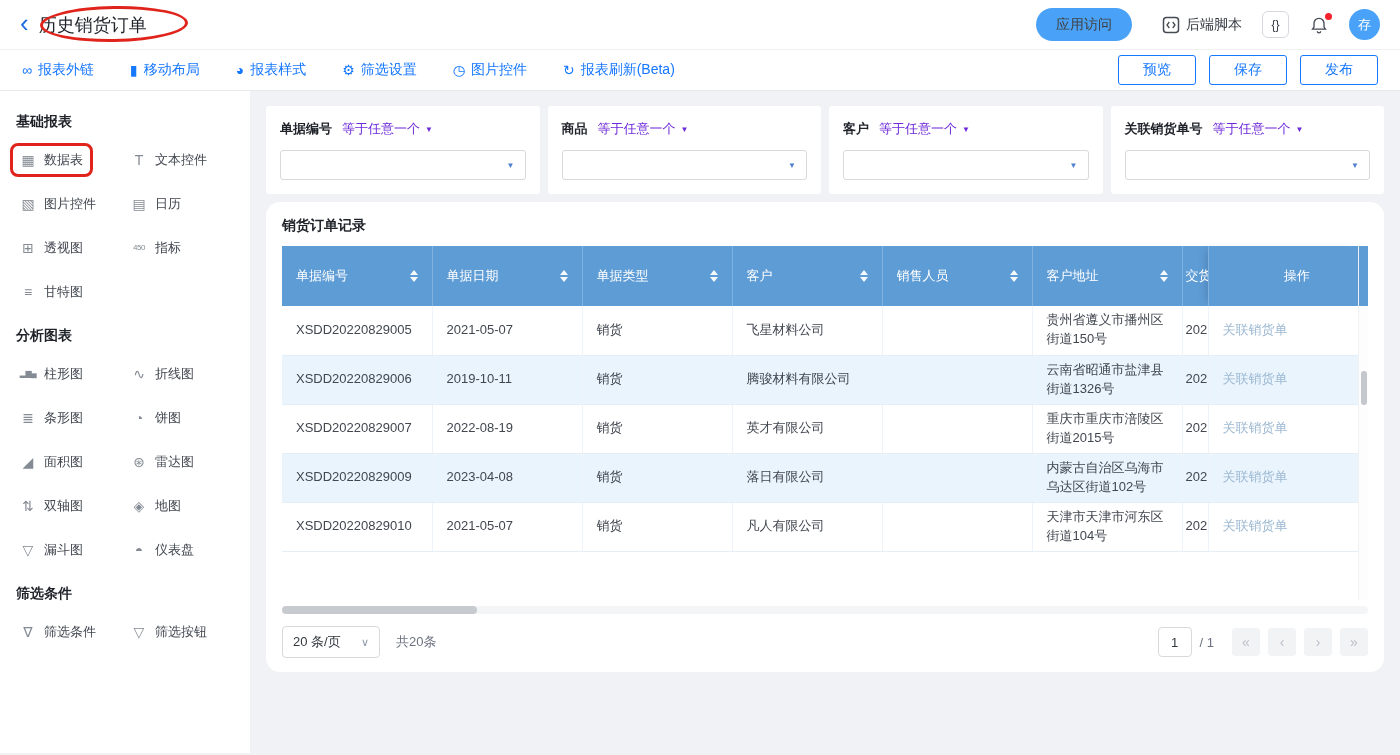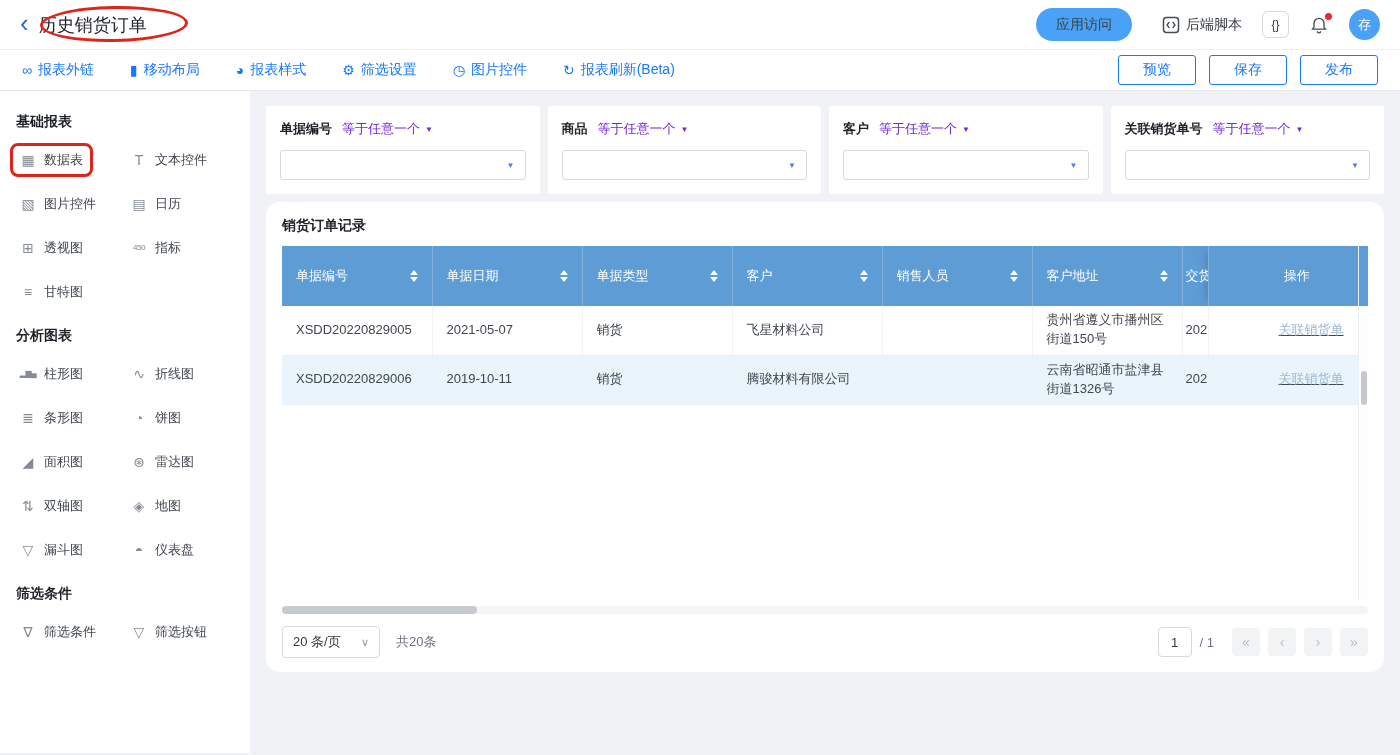--- a/index.html
+++ b/index.html
@@ -73,21 +73,21 @@
   .sort { display:inline-flex; flex-direction:column; gap:2px; margin-left:8px; flex-shrink:0; cursor:pointer; }
   .sort i { display:block; width:0; height:0; border-left:4px solid transparent; border-right:4px solid transparent; }
   .sort .up { border-bottom:5px solid rgba(255,255,255,0.95); }
   .sort .dn { border-top:5px solid rgba(255,255,255,0.95); }
   td { height:49px; font-size:13px; color:#41464f; padding:5px 14px; line-height:1.45;
     border-bottom:1px solid #e6eef6; border-right:1px solid #edf3f9; overflow:hidden; background:#fff; }
   tbody tr:nth-child(even) td { background:#e9f4fd; }
   th.col-cut, td.col-cut { padding-left:3px; padding-right:0; white-space:nowrap; }
   th.col-op { text-align:center; border-right:none;padding-left:41px; }
   th.col-op .th-inner { justify-content:center; }
-  td.col-op { text-align:right;text-decoration:underline; }
+  td.col-op { text-align:left; }
   th.col-op, td.col-op { box-shadow:-6px 0 8px -4px rgba(0,0,0,0.15); }
   .op-link { color:#9db9d2; cursor:pointer; }
 
   .vbar { position:absolute; top:0; right:0; width:10px; height:354px; background:#fdfdfd; border-left:1px solid #eef1f4; }
   .vbar-head { height:60px; background:#5e9cd6; }
   .vbar-thumb { position:absolute; top:125px; left:2px; width:6px; height:34px; background:#c4c8cd; border-radius:3px; cursor:pointer; }
 
   .hbar { height:8px; width:1086px; background:#f4f5f7; border-radius:4px; margin-top:6px; position:relative; }
   .hbar-thumb { position:absolute; left:0; top:0; height:8px; width:195px; background:#c7cacf; border-radius:4px; cursor:pointer; }
 
@@ -418,20 +418,50 @@
               <tr>
                 <td>XSDD20220829006</td>
                 <td>2019-10-11</td>
                 <td>销货</td>
                 <td>腾骏材料有限公司</td>
                 <td></td>
                 <td>云南省昭通市盐津县街道1326号</td>
                 <td class="col-cut">202</td>
                 <td class="col-op"><span class="op-link">关联销货单</span></td>
               </tr>
+              <tr>
+                <td>XSDD20220829007</td>
+                <td>2022-08-19</td>
+                <td>销货</td>
+                <td>英才有限公司</td>
+                <td></td>
+                <td>重庆市重庆市涪陵区街道2015号</td>
+                <td class="col-cut">202</td>
+                <td class="col-op"><span class="op-link">关联销货单</span></td>
+              </tr>
+              <tr>
+                <td>XSDD20220829009</td>
+                <td>2023-04-08</td>
+                <td>销货</td>
+                <td>落日有限公司</td>
+                <td></td>
+                <td>内蒙古自治区乌海市乌达区街道102号</td>
+                <td class="col-cut">202</td>
+                <td class="col-op"><span class="op-link">关联销货单</span></td>
+              </tr>
+              <tr>
+                <td>XSDD20220829010</td>
+                <td>2021-05-07</td>
+                <td>销货</td>
+                <td>凡人有限公司</td>
+                <td></td>
+                <td>天津市天津市河东区街道104号</td>
+                <td class="col-cut">202</td>
+                <td class="col-op"><span class="op-link">关联销货单</span></td>
+              </tr>
             </tbody>
           </table>
         <div class="vbar">
           <div class="vbar-head"></div>
           <div class="vbar-thumb"></div>
         </div>
       </div>
 
       <div class="hbar">
         <div class="hbar-thumb"></div>

